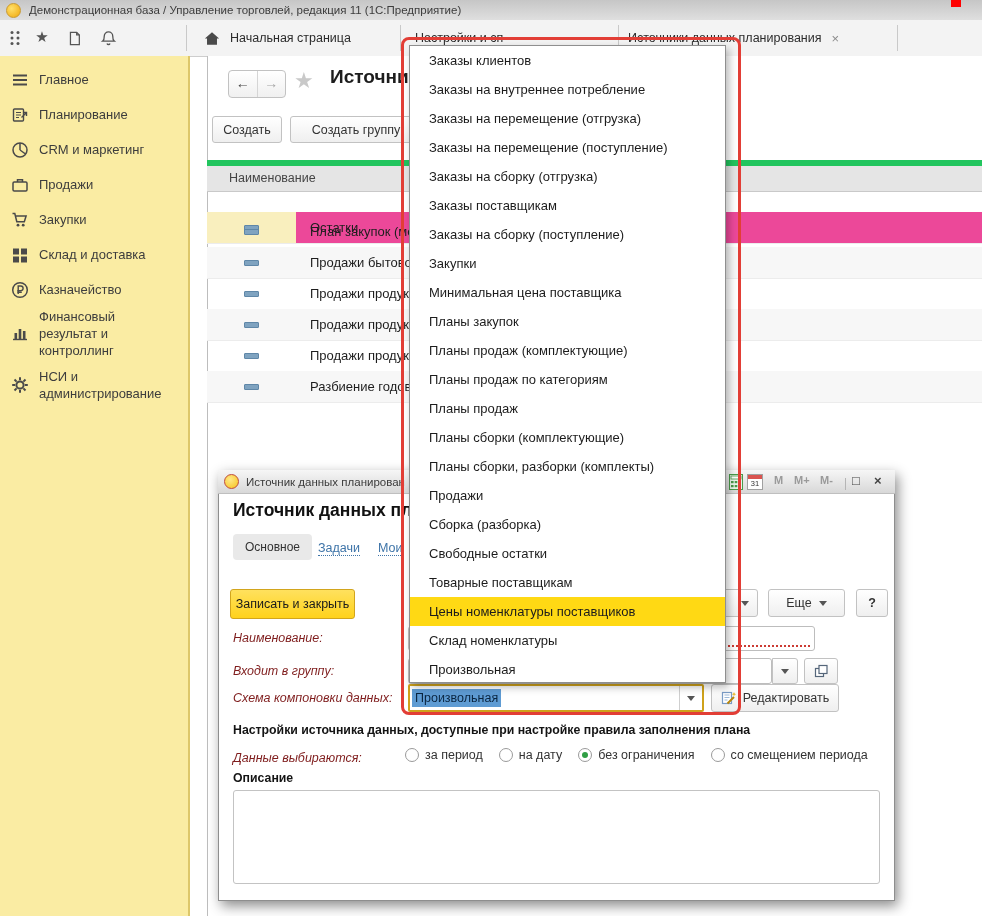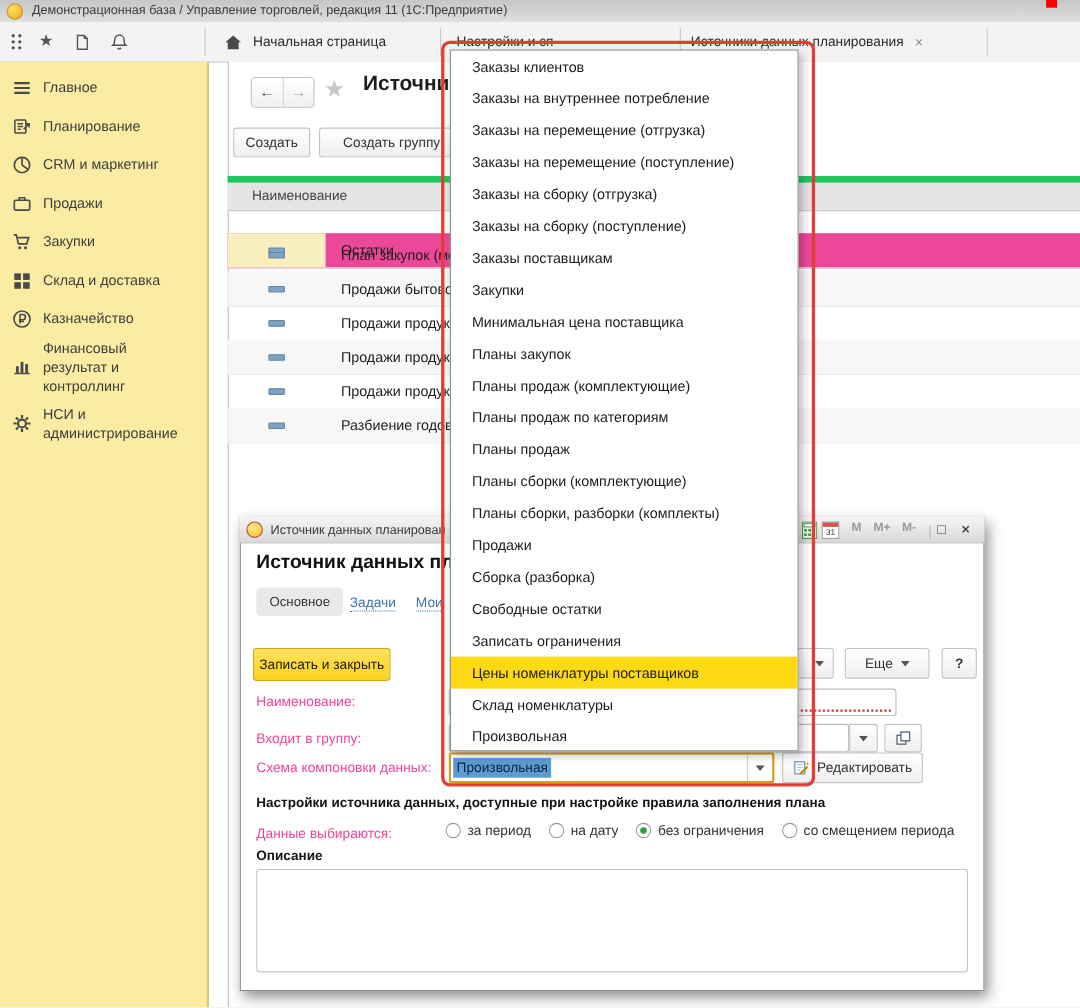--- a/index.html
+++ b/index.html
@@ -58,21 +58,21 @@
   .dlg-titlebar .dttl{font-size:11.5px;color:#3a3a3a;white-space:nowrap;}
   .dlg-mem{position:absolute;top:474px;font-size:11px;color:#9a9a9a;font-weight:bold;}
   .dlg-wbtn{position:absolute;top:473px;font-size:13px;color:#444;}
   .dlg-h1{left:233px;top:500px;font-size:17.5px;font-weight:bold;color:#111;white-space:nowrap;}
   .chip{left:233px;top:534px;height:26px;padding:0 12px;background:#e9e9e9;border-radius:4px;
         display:inline-flex;align-items:center;font-size:12px;color:#333;}
   .dlink{font-size:12.5px;color:#3e74a8;border-bottom:1px dotted #3e74a8;white-space:nowrap;}
   .ybtn{left:230px;top:589px;width:123px;height:28px;background:linear-gradient(#ffe15e,#ffd21c);
         border:1px solid #d2a51d;border-radius:3px;font-size:12.5px;color:#1a1a1a;
         display:flex;align-items:center;justify-content:center;}
-  .flabel{font-size:12.5px;color:#ec4899;white-space:nowrap;}
+  .flabel{font-size:12.5px;color:#7f1d1d;white-space:nowrap;font-style:italic;}
   .input{background:#fff;border:1px solid #bdbdbd;border-radius:3px;box-sizing:border-box;}
   .reddots{border-top:2px dotted #cc3b33;}
   .combo{border:2px solid #cfa21b;border-radius:2px;background:#fff;display:flex;box-sizing:border-box;}
   .combo .val{margin:3px 2px;padding:0 3px;background:#5e9bd3;color:#0a2540;font-size:12.5px;
         display:inline-flex;align-items:center;white-space:nowrap;}
   .combo .caretcell{margin-left:auto;width:22px;border-left:1px solid #cfcfcf;display:flex;align-items:center;justify-content:center;}
   .caret{width:0;height:0;border:4px solid transparent;border-top:5px solid #555;margin-top:4px;}
   .radio{width:14px;height:14px;border:1px solid #9a9a9a;border-radius:50%;background:#fff;
          display:inline-block;box-sizing:border-box;position:relative;flex:0 0 14px;}
   .radio.sel::after{content:"";position:absolute;left:3px;top:3px;width:6px;height:6px;border-radius:50%;background:#2f9e44;}
@@ -417,34 +417,34 @@
 
   <div class="abs sectionhdr" style="left:233px;top:771px;">Описание</div>
   <div class="abs textarea" style="left:233px;top:790px;width:645px;height:92px;"></div>
 
   <div class="abs dropdown">
     <div class="ditem">Заказы клиентов</div>
     <div class="ditem">Заказы на внутреннее потребление</div>
     <div class="ditem">Заказы на перемещение (отгрузка)</div>
     <div class="ditem">Заказы на перемещение (поступление)</div>
     <div class="ditem">Заказы на сборку (отгрузка)</div>
+    <div class="ditem">Заказы поставщикам</div>
     <div class="ditem">Заказы на сборку (поступление)</div>
-    <div class="ditem">Заказы поставщикам</div>
     <div class="ditem">Закупки</div>
     <div class="ditem">Минимальная цена поставщика</div>
     <div class="ditem">Планы закупок</div>
     <div class="ditem">Планы продаж (комплектующие)</div>
     <div class="ditem">Планы продаж по категориям</div>
     <div class="ditem">Планы продаж</div>
     <div class="ditem">Планы сборки (комплектующие)</div>
     <div class="ditem">Планы сборки, разборки (комплекты)</div>
     <div class="ditem">Продажи</div>
     <div class="ditem">Сборка (разборка)</div>
     <div class="ditem">Свободные остатки</div>
-    <div class="ditem">Записать ограничения</div>
+    <div class="ditem">Товарные поставщикам</div>
     <div class="ditem hl">Цены номенклатуры поставщиков</div>
     <div class="ditem">Склад номенклатуры</div>
     <div class="ditem">Произвольная</div>
   </div>
 
   <div class="abs redrect"></div>
 
 </div>
 
 </body></html>

